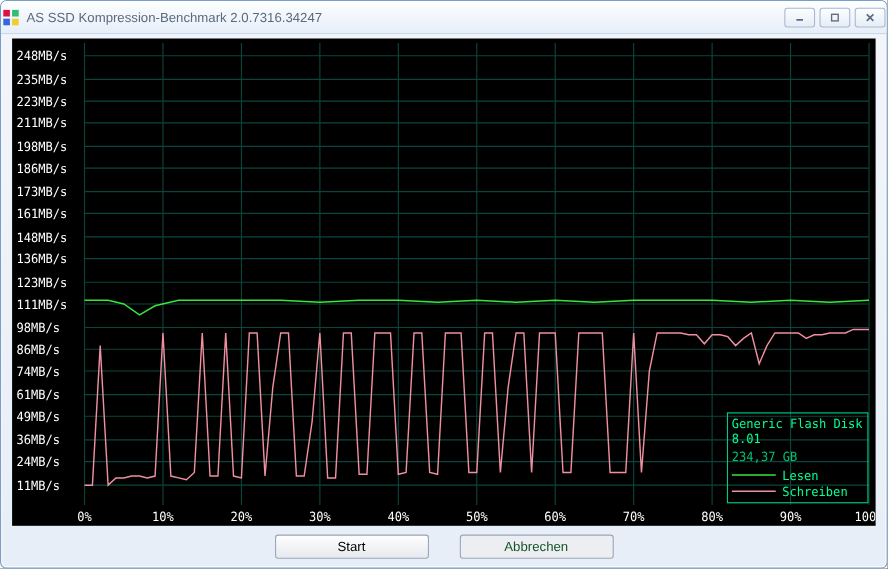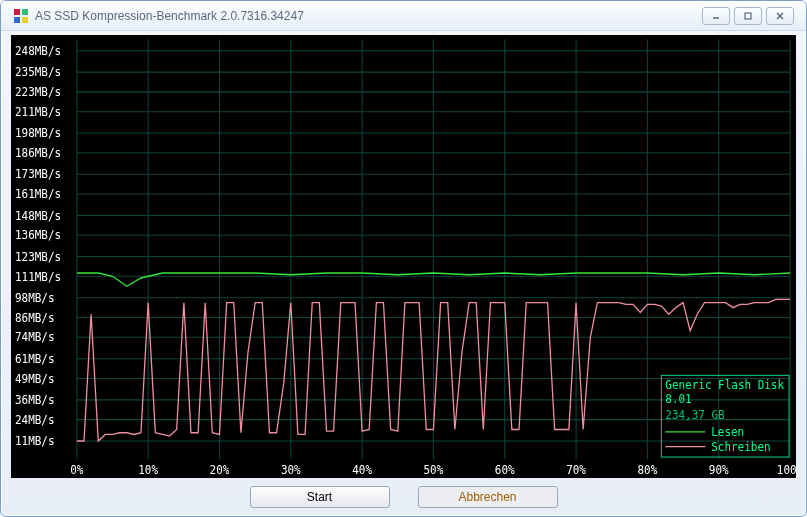--- a/index.html
+++ b/index.html
@@ -6,21 +6,21 @@
   body { font-family: "Segoe UI", Tahoma, sans-serif; font-size: 12px; background: #fff; }
   .window {
     width: 807px; height: 517px;
     background: linear-gradient(#f2f6fb, #e8eef7);
     border: 1px solid #7a9ec7; border-radius: 6px;
     display: flex; flex-direction: column; overflow: hidden;
     box-shadow: 0 0 0 1px #fff inset;
   }
   .titlebar {
     height: 30px; display: flex; align-items: center;
-    padding: 0 12px; gap: 6px;
+    padding: 0 1px; gap: 6px;
     background: linear-gradient(#fdfefe, #e6eef9);
     border-bottom: 1px solid #c9d7ea;
   }
   .app-icon { width: 16px; height: 16px; display:flex; align-items:center; justify-content:center; }
   .title { color: #5a6a7f; flex:1; }
   .win-controls { display:flex; gap:4px; }
   .win-btn {
     width: 28px; height: 18px; border:1px solid #a7b9d0; border-radius:3px;
     background: linear-gradient(#fdfefe,#e5edf7); display:flex; align-items:center; justify-content:center;
     color:#5a6a7f; font-size:10px; cursor:default;
@@ -44,21 +44,21 @@
   .legend-text-dim { font:11px monospace; fill:#00c070; }
   .button-row {
     height: 32px; display:flex; align-items:center; justify-content:center; gap:28px;
     padding-bottom:6px;
   }
   .btn {
     width:140px; height:22px; border:1px solid #9aa7b8; border-radius:3px;
     background: linear-gradient(#fefefe,#e6e9ee); display:flex; align-items:center; justify-content:center;
     font-size:12px; cursor:default;
   }
-  .btn.disabled { color:#a16207; background:#eceef1; }
+  .btn.disabled { color:#14532d; background:#eceef1; }
 </style>
 </head>
 <body>
 
 <div class="window">
 
   <div class="titlebar">
     <span class="app-icon">
       <svg width="16" height="16" viewBox="0 0 16 16">
         <rect x="1" y="1" width="6" height="6" fill="#d14"></rect>

